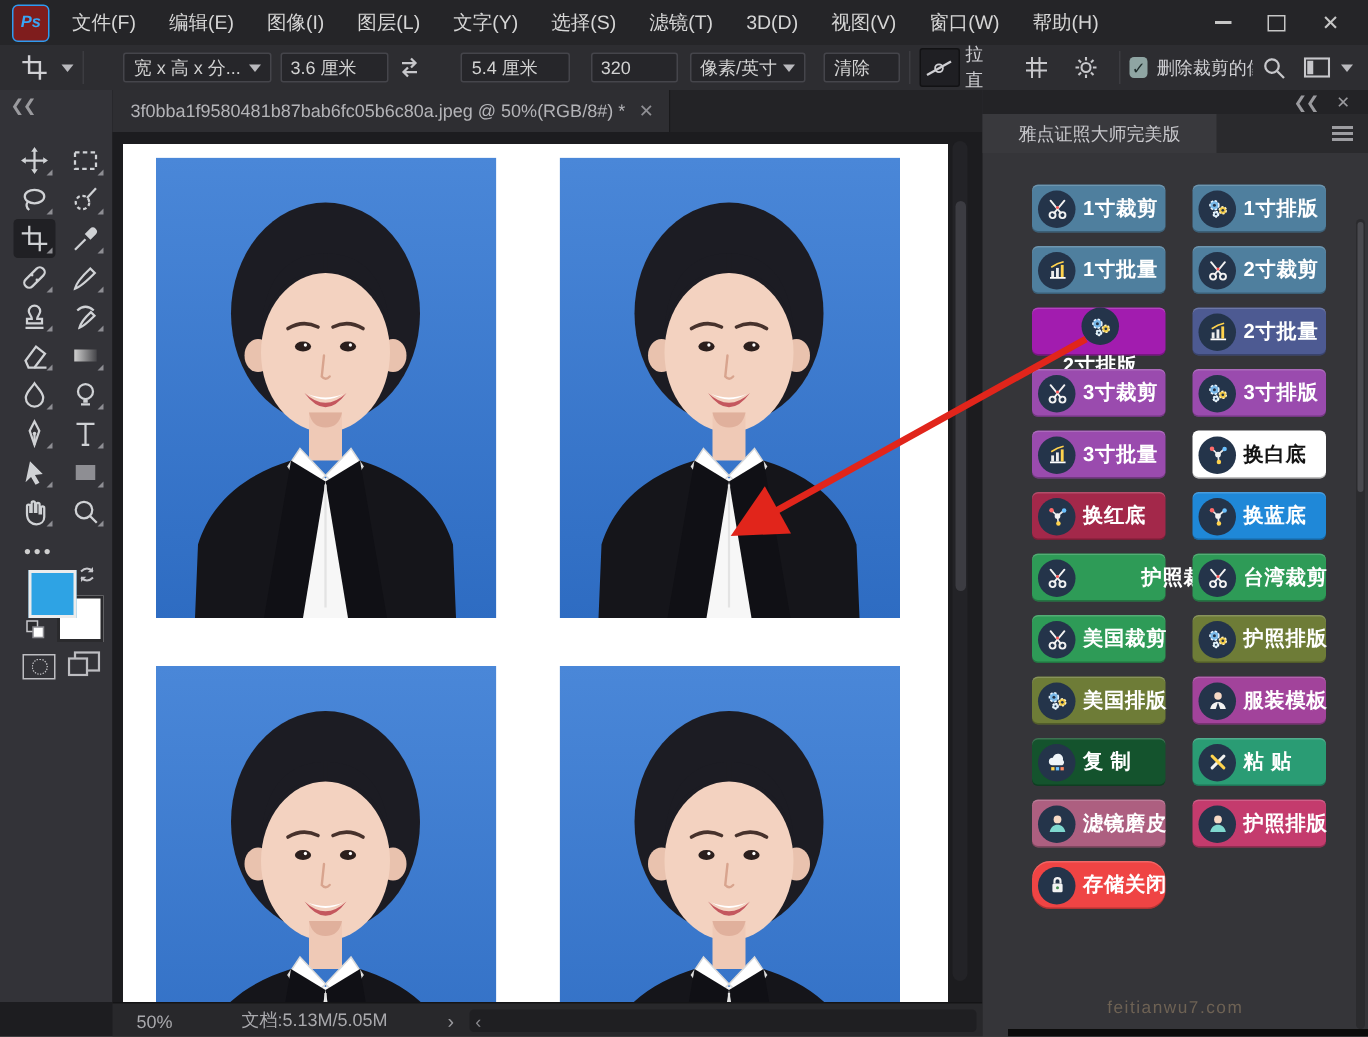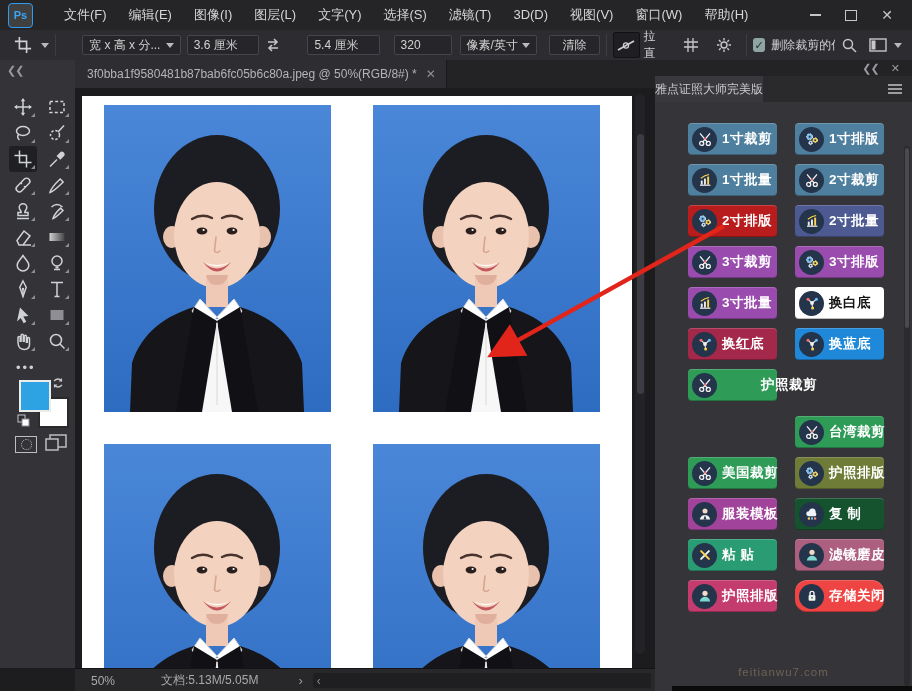--- a/index.html
+++ b/index.html
@@ -2,23 +2,23 @@
 <html><head>
 <meta charset="utf-8">
 <style>
   html,body{margin:0;padding:0;background:#101012;}
   #app{position:relative;width:912px;height:691px;overflow:hidden;background:#1d1d20;
        font-family:"Liberation Sans","DejaVu Sans",sans-serif;color:#cfcfcf;
        -webkit-font-smoothing:antialiased;}
   
   .menubar{position:absolute;left:0;top:0;width:912px;height:30px;background:#252528;
            display:flex;align-items:center;border-bottom:1px solid #151517;}
-  .ps-badge{width:23px;height:23px;margin:0 20px 0 8px;border:1.5px solid #2f9bf0;border-radius:4px;
-            background:#404040;color:#39a6f7;font-size:11px;font-weight:bold;
-            display:flex;align-items:center;justify-content:center;}
+  .ps-badge{width:23px;height:23px;margin:0 4px 0 8px;border:1.5px solid #2f9bf0;border-radius:4px;
+            background:#7f1d1d;color:#39a6f7;font-size:11px;font-weight:bold;
+            display:flex;align-items:center;justify-content:center;font-style:italic;}
   .menu-item{padding:0 11px;font-size:13px;color:#d6d6d6;line-height:30px;cursor:default;}
   .wincontrols{margin-left:auto;display:flex;align-items:center;margin-right:14px;gap:14px;}
   .wc{width:22px;height:18px;display:flex;align-items:center;justify-content:center;color:#c6c6c6;}
   .wc-min i{display:block;width:11px;height:2px;background:#c6c6c6;}
   .wc-max i{display:block;width:10px;height:9px;border:1.5px solid #c6c6c6;}
   .wc-close{font-size:14px;line-height:1;}
   
   .optbar{position:absolute;left:0;top:30px;width:912px;height:30px;background:#2d2d31;
           display:flex;align-items:center;font-size:12px;border-bottom:1px solid #19191b;}
   .sep{width:1px;height:22px;background:#3c3c41;margin:0 6px;}
@@ -69,21 +69,21 @@
   .statusbar .zoomtxt{margin-left:16px;}
   .statusbar .doctxt{margin-left:46px;}
   .statusbar .flyarrow{margin-left:40px;color:#9a9a9e;font-size:13px;}
   .hscroll{margin-left:10px;flex:1;height:15px;background:#1f1f22;border-radius:3px;
            display:flex;align-items:center;color:#8b8b90;font-size:12px;padding-left:4px;margin-right:4px;}
   
   .panel{position:absolute;left:655px;top:60px;width:257px;height:631px;background:#353539;}
   .panel-head{height:16px;background:#232326;display:flex;align-items:center;justify-content:flex-end;
               gap:12px;padding-right:12px;font-size:11px;color:#9a9a9e;}
   .panel-tabs{height:26px;background:#2a2a2d;display:flex;align-items:stretch;}
-  .panel-tab{background:#39393d;display:flex;align-items:center;padding:0 0;font-size:12px;color:#c9c9cd;font-family:Liberation Serif, serif;}
+  .panel-tab{background:#39393d;display:flex;align-items:center;padding:0 24px;font-size:12px;color:#c9c9cd;font-family:Liberation Serif, serif;}
   .panel-menu{margin-left:auto;margin-right:10px;align-self:center;display:flex;flex-direction:column;gap:2px;}
   .panel-menu i{display:block;width:14px;height:2px;background:#9d9da1;}
   .panel-body{position:absolute;left:0;top:42px;right:0;bottom:0;overflow:hidden;}
   .pgrid{display:grid;grid-template-columns:89px 89px;gap:9px 18px;margin:21px 0 0 33px;}
   .pbtn{height:32px;border:0;border-radius:4px;display:flex;align-items:center;gap:5px;padding:0 2px 0 4px;
         font-family:inherit;font-size:13.5px;font-weight:bold;letter-spacing:.5px;color:#fff;cursor:pointer;
         box-shadow:inset 0 1px 0 rgba(255,255,255,.18), inset 0 -1px 0 rgba(0,0,0,.25);white-space:nowrap;}
   .pbadge{width:25px;height:25px;border-radius:50%;background:#24344a;flex:none;
           display:flex;align-items:center;justify-content:center;}
   .watermark{position:absolute;left:0;top:564px;width:100%;text-align:center;font-size:11.5px;
@@ -150,21 +150,21 @@
     <div class="field" style="width:80px">
       <input value="5.4 厘米" style="">
     </div>
     <div class="field" style="width:64px;margin-left:14px">
       <input value="320" style="">
     </div>
     <div class="field" style="width:86px;margin-left:8px">
       <span>像素/英寸</span>
       <span class="chev" style="margin-left:auto"></span>
     </div>
-    <div class="field" style="width:56px;margin-left:12px;justify-content:center">
+    <div class="field" style="width:56px;margin-left:12px;">
       <span>清除</span>
     </div>
     <span class="sep"></span>
     <span class="iconbox pressed">
       <svg width="18" height="14" viewBox="0 0 18 14">
           <path d="M1 12L17 3" stroke="#cfcfd3" stroke-width="1.6"></path>
           <circle cx="9" cy="7.5" r="2.6" fill="none" stroke="#cfcfd3" stroke-width="1.2"></circle>
         </svg>
     </span>
     <span style="margin-left:4px;font-size:12px;color:#cfcfd3">拉直</span>
@@ -437,21 +437,21 @@
             <span class="pbadge">
               <svg width="16" height="16" viewBox="0 0 16 16">
                 <circle cx="4.7" cy="12.4" r="2" fill="none" stroke="#f2f2f2" stroke-width="1.3"></circle>
                 <circle cx="11.3" cy="12.4" r="2" fill="none" stroke="#f2f2f2" stroke-width="1.3"></circle>
                 <path d="M5.8 11L12.6 2.8M10.2 11L3.4 2.8" stroke="#f2f2f2" stroke-width="1.3" stroke-linecap="round"></path>
                 <circle cx="8" cy="7.4" r="1" fill="#ff5a5a"></circle>
               </svg>
             </span>
             <span>2寸裁剪</span>
           </button>
-          <button class="pbtn" style="background: #b91c1c;">
+          <button class="pbtn" style="background: #a21caf; flex-direction: column;">
             <span class="pbadge">
               <svg width="16" height="16" viewBox="0 0 16 16">
                 <circle cx="5.6" cy="5.8" r="3" fill="#79b8e8" stroke="#e6f2fb" stroke-width="1" stroke-dasharray="1.6 1.2"></circle>
                 <circle cx="5.6" cy="5.8" r="1" fill="#24344a"></circle>
                 <circle cx="11.2" cy="9.2" r="2.4" fill="#f0c945" stroke="#faeec2" stroke-width=".9" stroke-dasharray="1.4 1.1"></circle>
                 <circle cx="11.2" cy="9.2" r=".9" fill="#24344a"></circle>
                 <circle cx="6.6" cy="11.8" r="1.9" fill="#cfe6f5" stroke="#fff" stroke-width=".8" stroke-dasharray="1.2 1"></circle>
                 <circle cx="6.6" cy="11.8" r=".7" fill="#24344a"></circle>
               </svg>
             </span>
@@ -545,21 +545,21 @@
             <span class="pbadge">
               <svg width="16" height="16" viewBox="0 0 16 16">
                 <circle cx="4.7" cy="12.4" r="2" fill="none" stroke="#f2f2f2" stroke-width="1.3"></circle>
                 <circle cx="11.3" cy="12.4" r="2" fill="none" stroke="#f2f2f2" stroke-width="1.3"></circle>
                 <path d="M5.8 11L12.6 2.8M10.2 11L3.4 2.8" stroke="#f2f2f2" stroke-width="1.3" stroke-linecap="round"></path>
                 <circle cx="8" cy="7.4" r="1" fill="#ff5a5a"></circle>
               </svg>
             </span>
             <span>护照裁剪</span>
           </button>
-          <button class="pbtn" style="background: rgb(46, 155, 87); margin-top: 47px;">
+          <button class="pbtn" style="background: rgb(46, 155, 87);">
             <span class="pbadge">
               <svg width="16" height="16" viewBox="0 0 16 16">
                 <circle cx="4.7" cy="12.4" r="2" fill="none" stroke="#f2f2f2" stroke-width="1.3"></circle>
                 <circle cx="11.3" cy="12.4" r="2" fill="none" stroke="#f2f2f2" stroke-width="1.3"></circle>
                 <path d="M5.8 11L12.6 2.8M10.2 11L3.4 2.8" stroke="#f2f2f2" stroke-width="1.3" stroke-linecap="round"></path>
                 <circle cx="8" cy="7.4" r="1" fill="#ff5a5a"></circle>
               </svg>
             </span>
             <span>台湾裁剪</span>
           </button>
@@ -579,20 +579,33 @@
               <svg width="16" height="16" viewBox="0 0 16 16">
                 <circle cx="5.6" cy="5.8" r="3" fill="#79b8e8" stroke="#e6f2fb" stroke-width="1" stroke-dasharray="1.6 1.2"></circle>
                 <circle cx="5.6" cy="5.8" r="1" fill="#24344a"></circle>
                 <circle cx="11.2" cy="9.2" r="2.4" fill="#f0c945" stroke="#faeec2" stroke-width=".9" stroke-dasharray="1.4 1.1"></circle>
                 <circle cx="11.2" cy="9.2" r=".9" fill="#24344a"></circle>
                 <circle cx="6.6" cy="11.8" r="1.9" fill="#cfe6f5" stroke="#fff" stroke-width=".8" stroke-dasharray="1.2 1"></circle>
                 <circle cx="6.6" cy="11.8" r=".7" fill="#24344a"></circle>
               </svg>
             </span>
             <span>护照排版</span>
+          </button>
+          <button class="pbtn" style="background: rgb(110, 124, 55);">
+            <span class="pbadge">
+              <svg width="16" height="16" viewBox="0 0 16 16">
+                <circle cx="5.6" cy="5.8" r="3" fill="#79b8e8" stroke="#e6f2fb" stroke-width="1" stroke-dasharray="1.6 1.2"></circle>
+                <circle cx="5.6" cy="5.8" r="1" fill="#24344a"></circle>
+                <circle cx="11.2" cy="9.2" r="2.4" fill="#f0c945" stroke="#faeec2" stroke-width=".9" stroke-dasharray="1.4 1.1"></circle>
+                <circle cx="11.2" cy="9.2" r=".9" fill="#24344a"></circle>
+                <circle cx="6.6" cy="11.8" r="1.9" fill="#cfe6f5" stroke="#fff" stroke-width=".8" stroke-dasharray="1.2 1"></circle>
+                <circle cx="6.6" cy="11.8" r=".7" fill="#24344a"></circle>
+              </svg>
+            </span>
+            <span>美国排版</span>
           </button>
           <button class="pbtn" style="background: rgb(162, 67, 155);">
             <span class="pbadge">
               <svg width="16" height="16" viewBox="0 0 16 16">
                 <circle cx="8" cy="5" r="2.5" fill="#f6d9c5"></circle>
                 <path d="M2.8 13.6c.6-3.2 2.8-4.6 5.2-4.6s4.6 1.4 5.2 4.6z" fill="#f2f2f2"></path>
                 <path d="M8 9.2l-1.5 4.4h3z" fill="#24344a"></path>
               </svg>
             </span>
             <span>服装模板</span>

